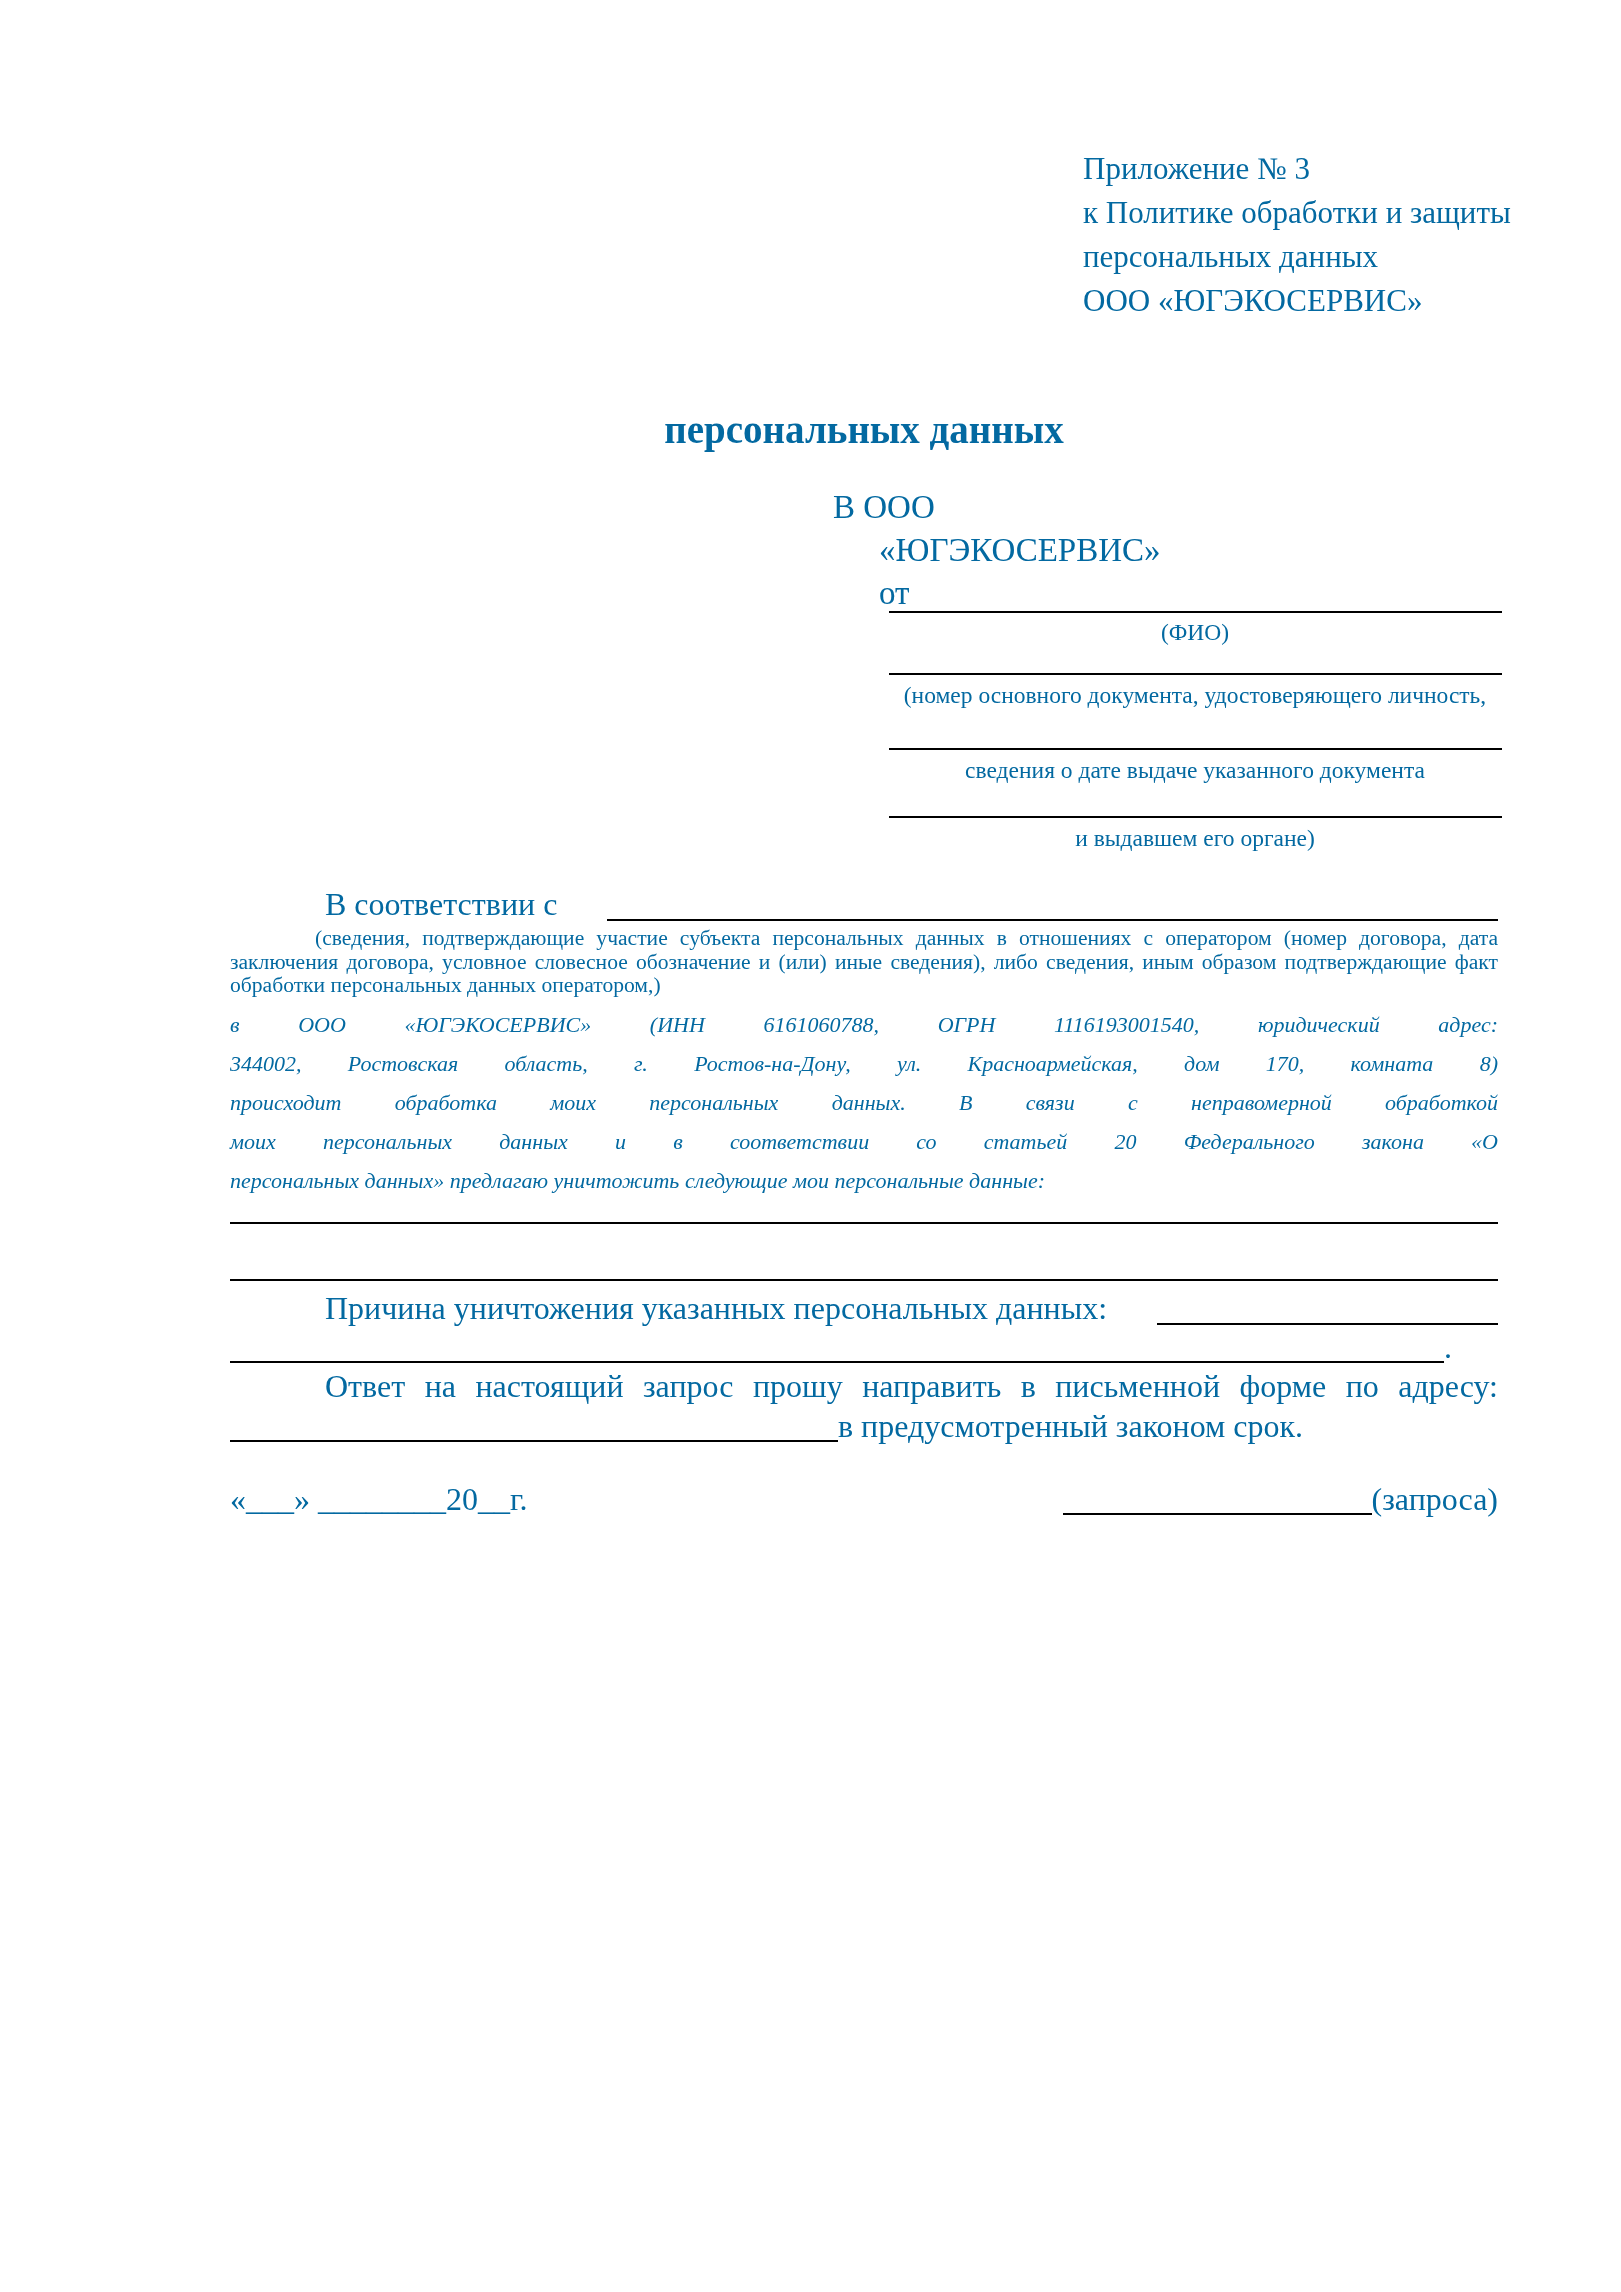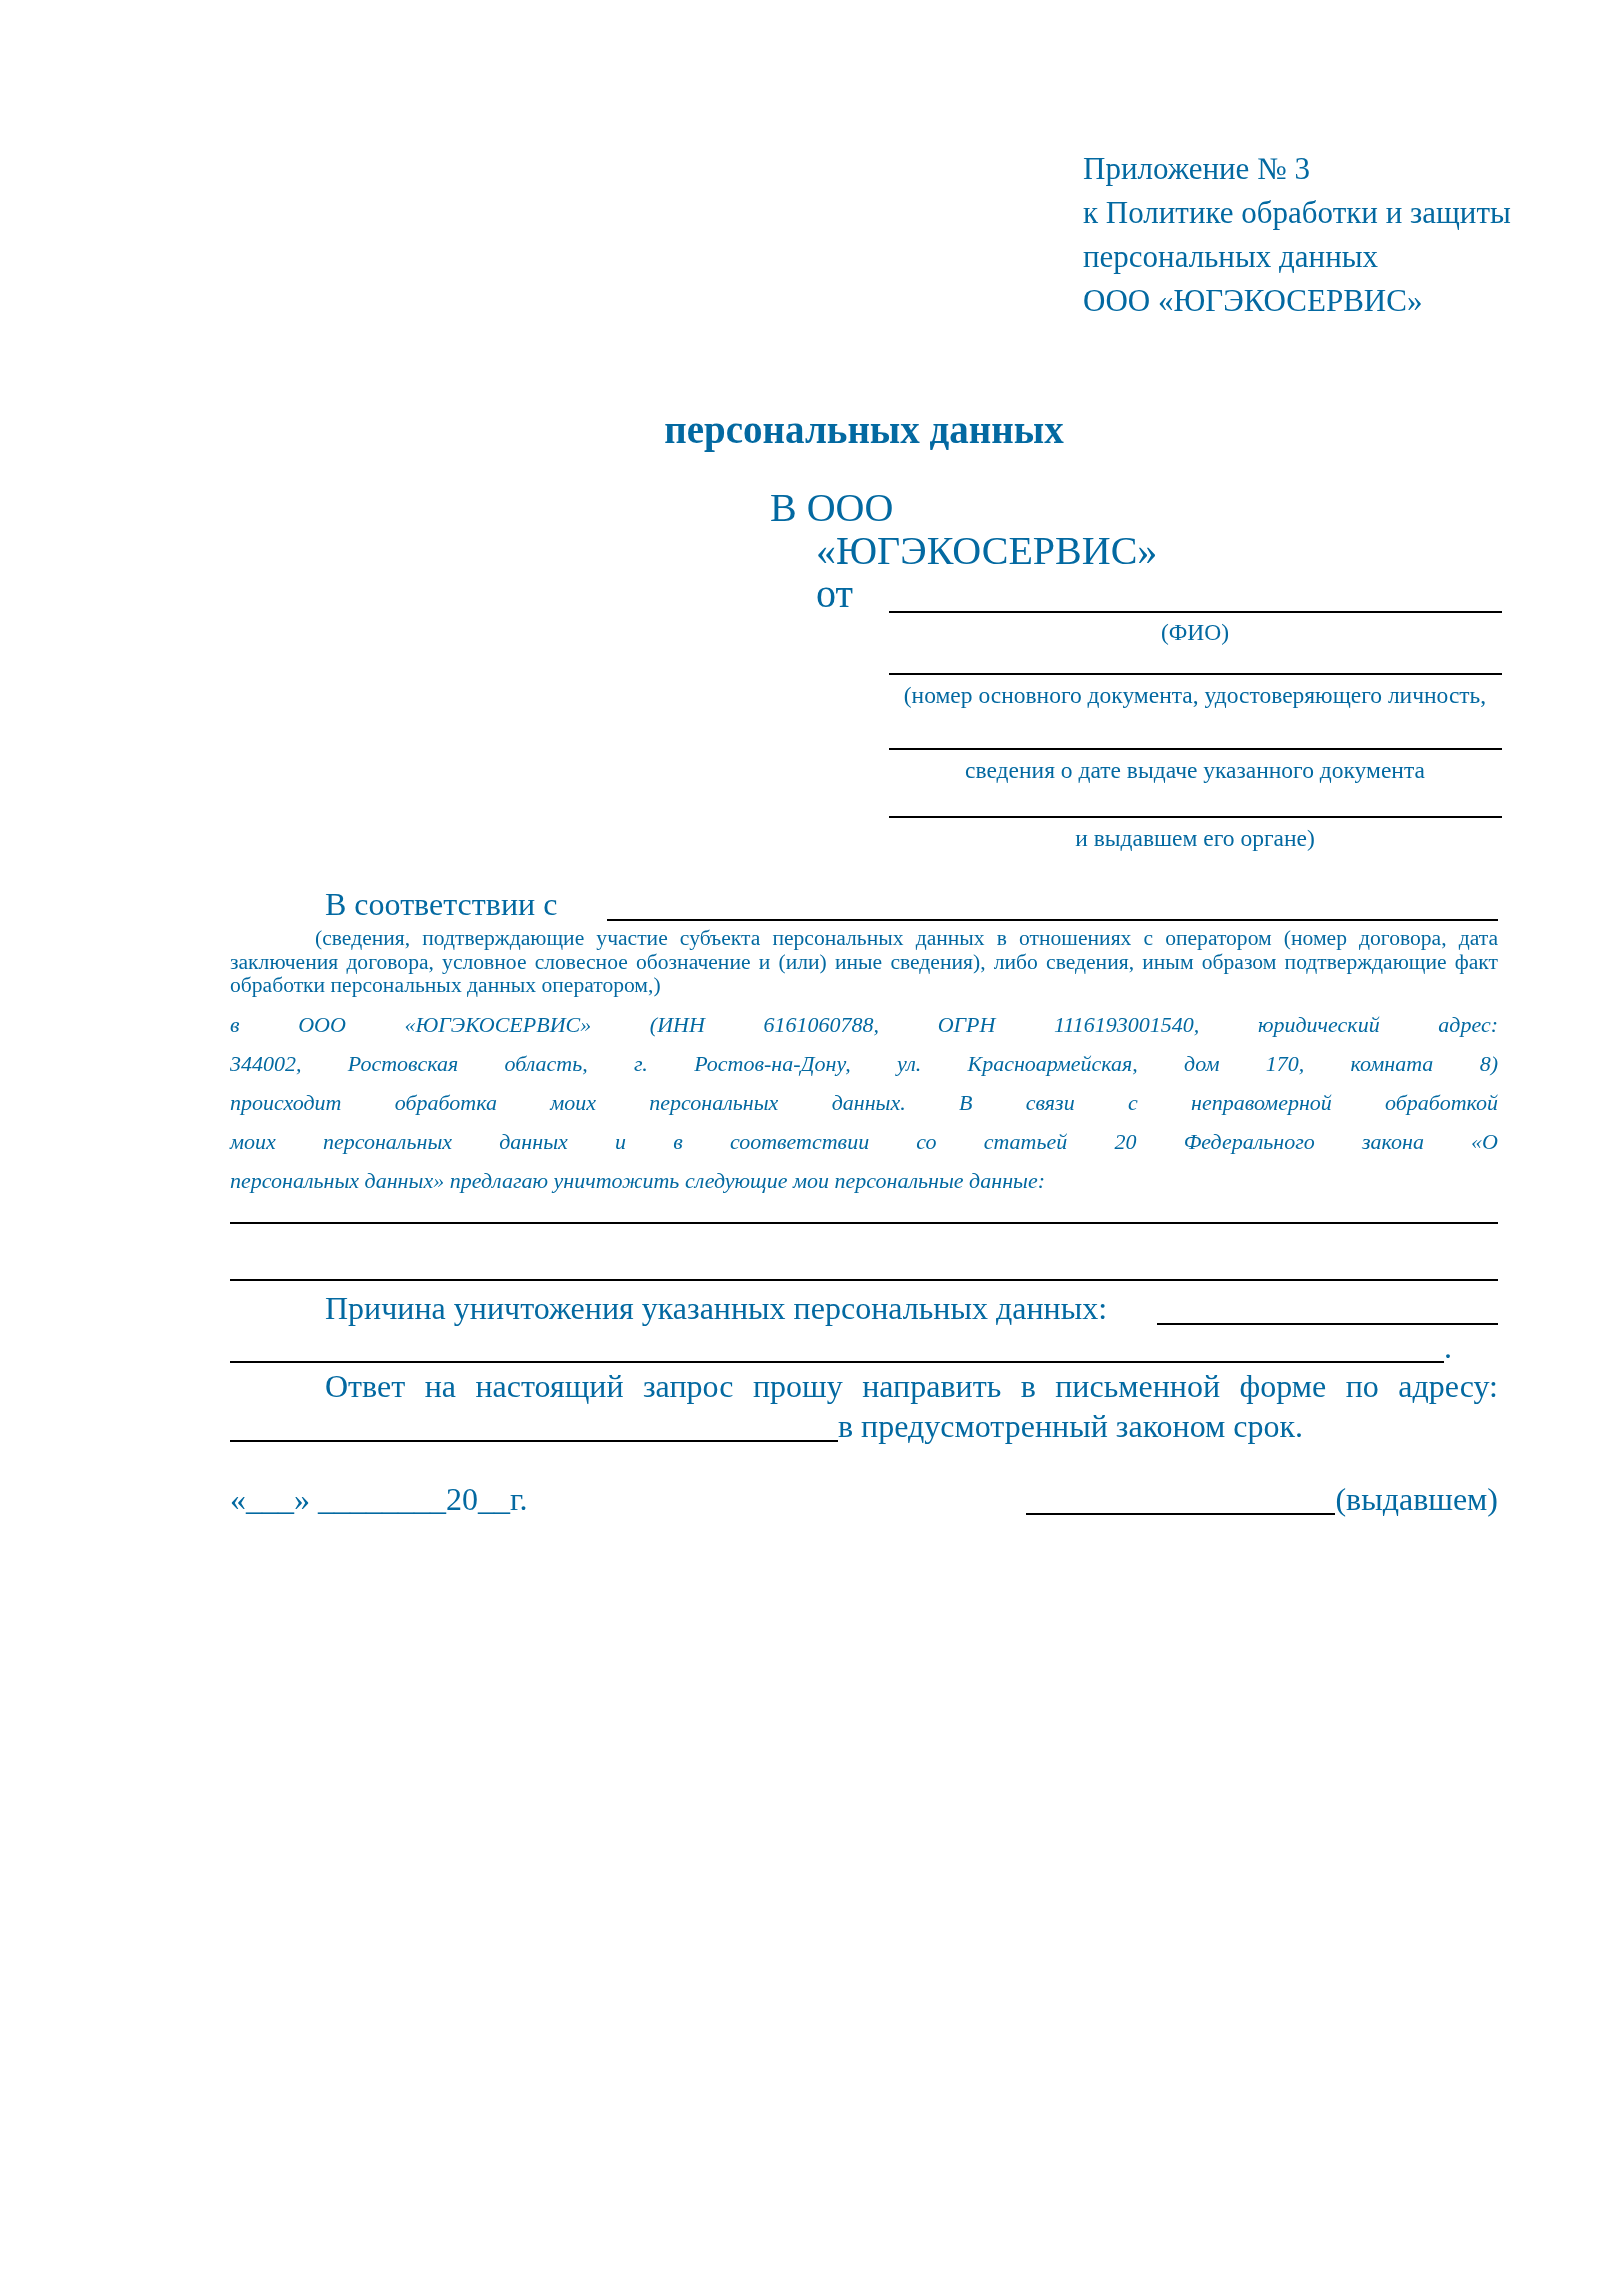--- a/index.html
+++ b/index.html
@@ -10,21 +10,21 @@
     background:#ffffff;
     color:#0369a1;
     font-family:"Liberation Serif","DejaVu Serif",serif;
     overflow:hidden;
   }
   .appendix { position:absolute; left:1083px; top:147px; font-size:31px; line-height:44px; }
   .title {
     position:absolute; left:230px; top:404px; width:1268px;
     text-align:center; font-weight:700; font-size:39px; line-height:52px;
   }
-  .recipient { position:absolute; left:770px; top:486px; font-size:40px; line-height:43px; }
+  .recipient { position:absolute; left:833px; top:486px; font-size:33px; line-height:43px; }
   .recipient .ind { padding-left:46px; }
 
   .idline  { position:absolute; left:889px; width:613px; height:0; border-top:2.9px solid #000; }
   .idlabel { position:absolute; left:830px; width:730px; text-align:center; font-size:23.5px; line-height:27.4px; }
 
   .flexline {
     position:absolute; left:230px; width:1268px;
     display:flex; align-items:flex-start;
     font-size:32px; line-height:39px;gap:40px;
   }
@@ -120,18 +120,18 @@
 
   <div class="response1">Ответ на настоящий запрос прошу направить в письменной форме по адресу:</div>
 
   <div class="textline" style="top:1407px;">
     <span class="ul" style="width:608px;"></span><span>в предусмотренный законом срок.</span>
   </div>
 
   <div class="footer">
     <div>«___» ________20__г.</div>
     <div>
-      <span class="ul" style="width:309px;"></span><span>(выдавшем)</span>
+      <span class="ul" style="width:309px;"></span><span>(запроса)</span>
     </div>
   </div>
 
 </div>
 
 
 </body></html>

